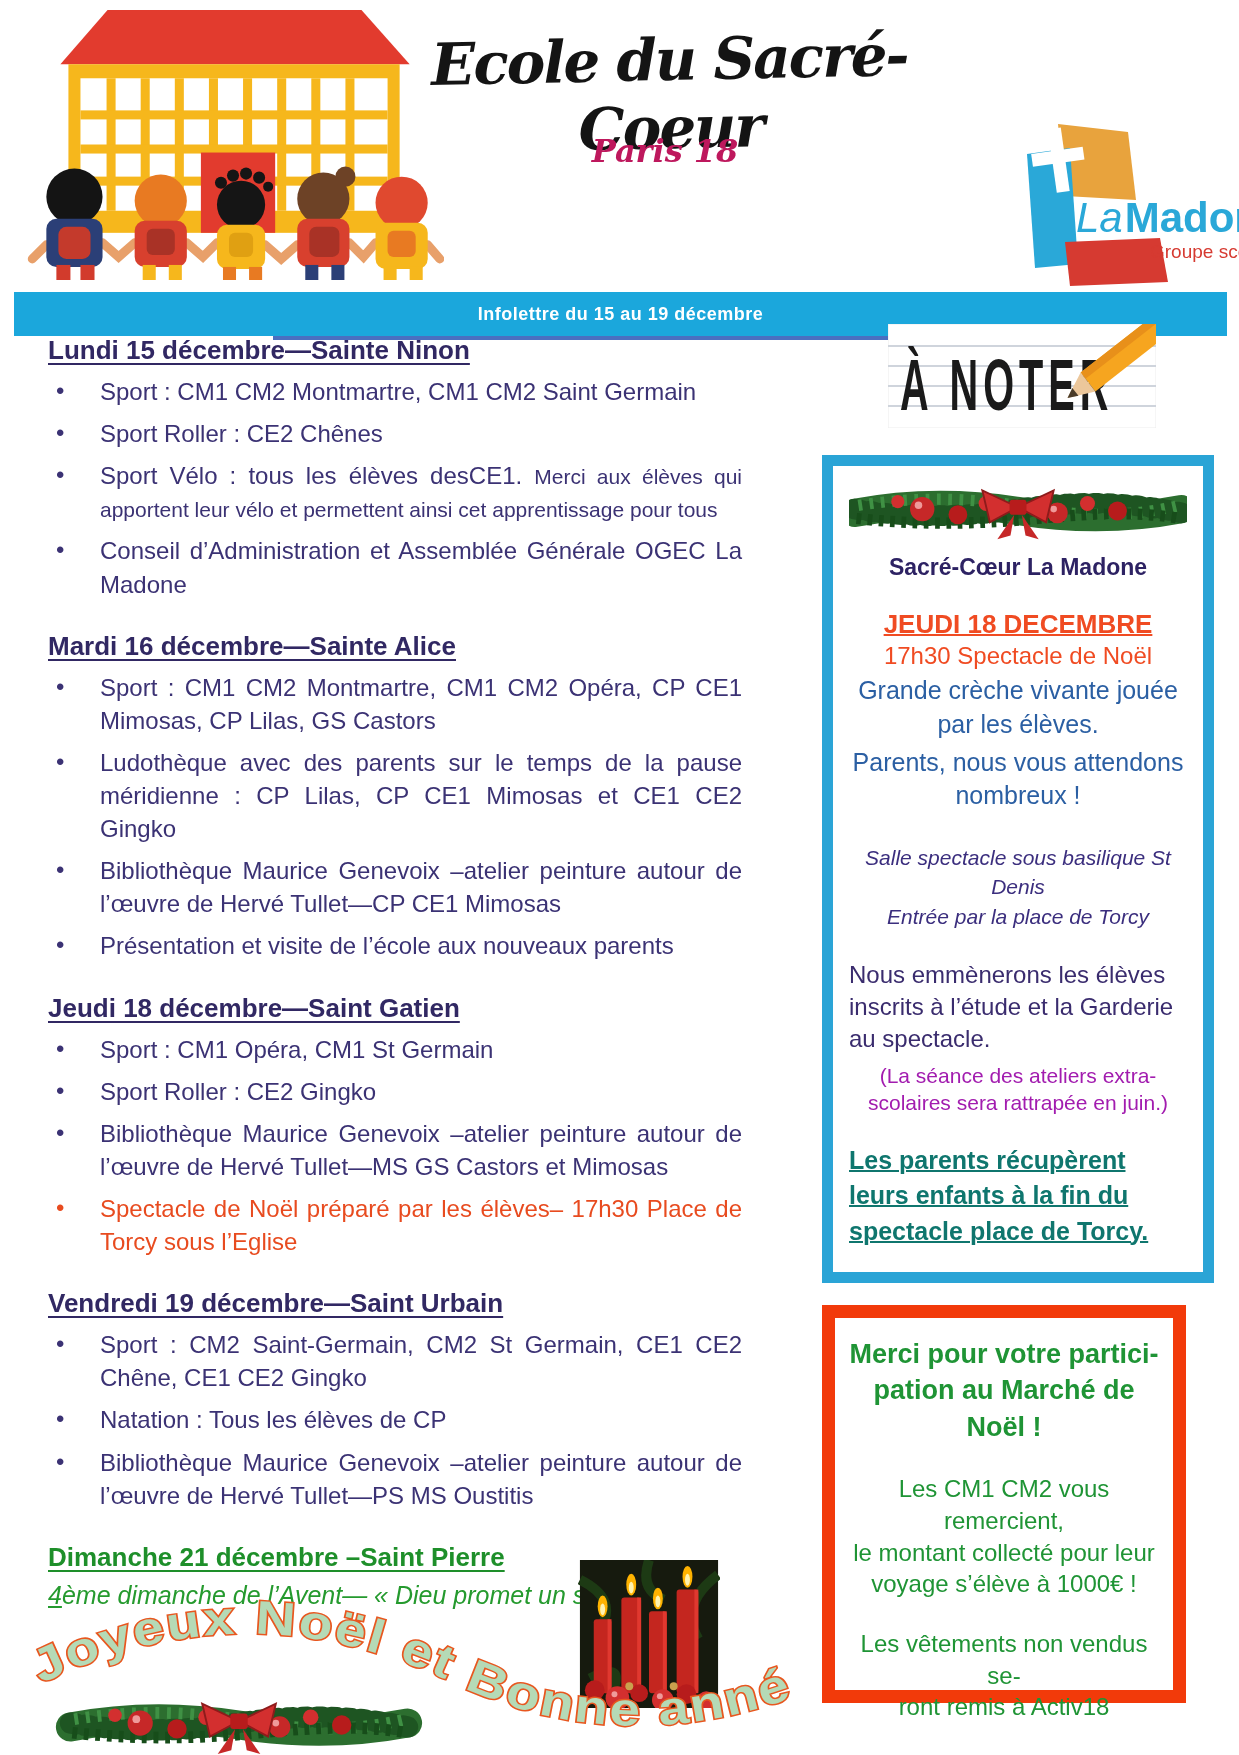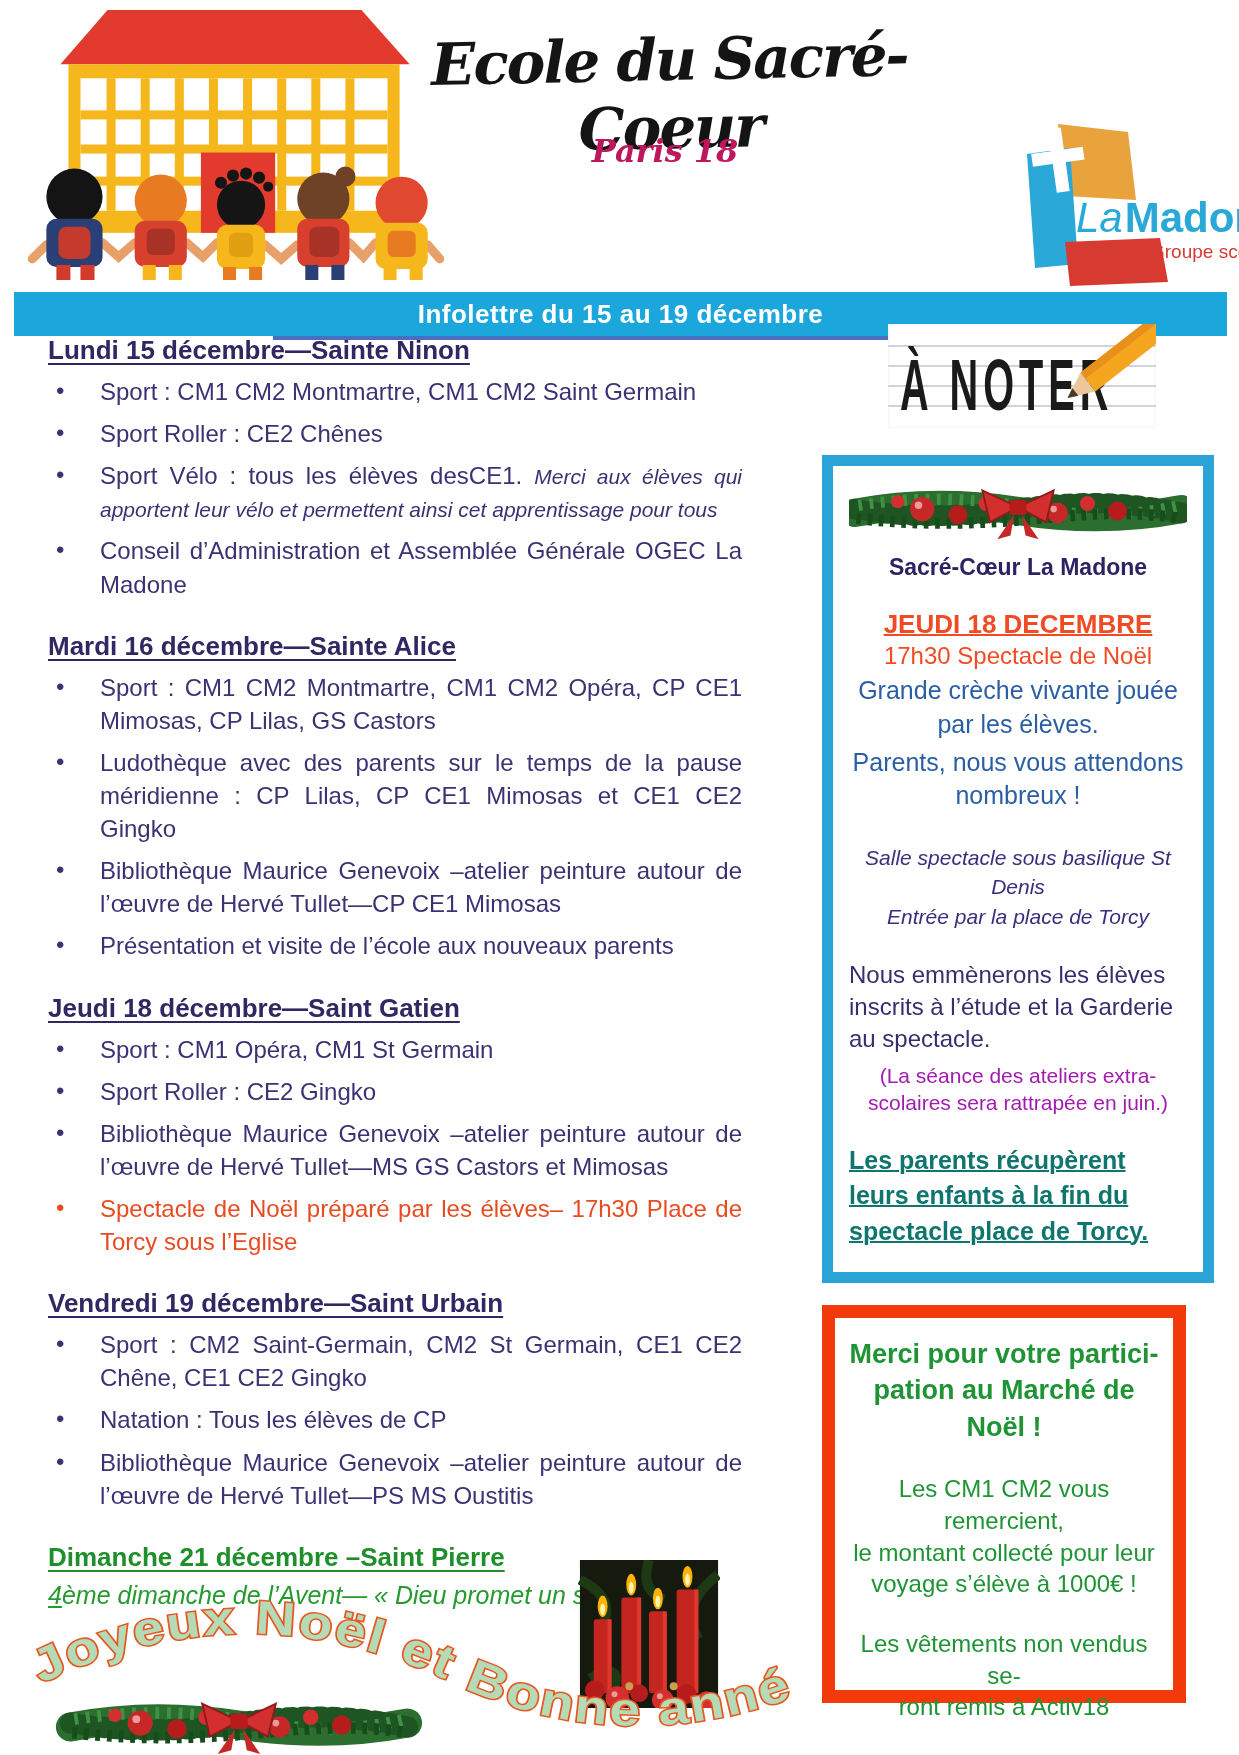--- a/index.html
+++ b/index.html
@@ -12,38 +12,38 @@
   .script-title { position:absolute; left:380px; top:26px; width:580px; text-align:center;
     font-family:"DejaVu Serif", serif; font-style:italic; font-weight:bold;
     font-size:58px; color:#141414; letter-spacing:-2px; transform:rotate(-1.2deg); }
   .script-sub { position:absolute; left:555px; top:132px; width:220px; text-align:center;
     font-family:"DejaVu Serif", serif; font-style:italic; font-weight:bold;
     font-size:32px; color:#be185d; }
   .logo { position:absolute; left:1010px; top:116px; width:284px; height:174px; }
 
   
   .banner { position:absolute; left:14px; top:292px; width:1213px; height:44px;
-    background:#1ba7dc; color:#fff; font-size:26px; font-weight:600;
+    background:#1ba7dc; color:#fff; font-size:18px; font-weight:600;
     display:flex; align-items:center; justify-content:center; letter-spacing:.5px; }
   .banner-underline { position:absolute; left:273px; top:336px; width:645px; height:4px; background:#4a6fc0; }
 
   
   .note-img { position:absolute; left:888px; top:324px; width:268px; height:104px; }
 
   
   .left-col { position:absolute; left:48px; top:335px; width:694px; }
   .day-title { font-size:26px; font-weight:bold; color:#312863;
     text-decoration:underline; text-decoration-thickness:2px; text-underline-offset:4px;
     margin:30px 0 8px 0; }
   .day:first-child .day-title { margin-top:0; }
   .day-title.green { color:#1e8f2a; }
   .item { position:relative; padding-left:52px; margin:9px 0; font-size:24px;
     line-height:1.38; color:#3b3274; text-align:justify; }
   .item .dot { position:absolute; left:8px; top:-1px; color:#3b3274; }
-  .item .it { font-style:italic; font-size:21px; }
+  .item .it { font-size:21px; }
   .item.orange, .item.orange .dot { color:#e84b1f; }
   .avent { font-size:25px; font-style:italic; color:#259a2e; margin-top:4px; }
   .avent .u4 { text-decoration:underline; }
 
   
   .info-box { position:absolute; left:822px; top:455px; width:392px; height:828px;
     border:11px solid #2aa4d6; background:#fff; padding:12px 16px; text-align:center; }
   .info-garland { width:100%; height:66px; display:block; }
   .info-title { font-size:23px; font-weight:bold; color:#2d2263; margin-top:10px; }
   .info-date { font-size:26px; font-weight:bold; color:#f04b22; margin-top:28px;

